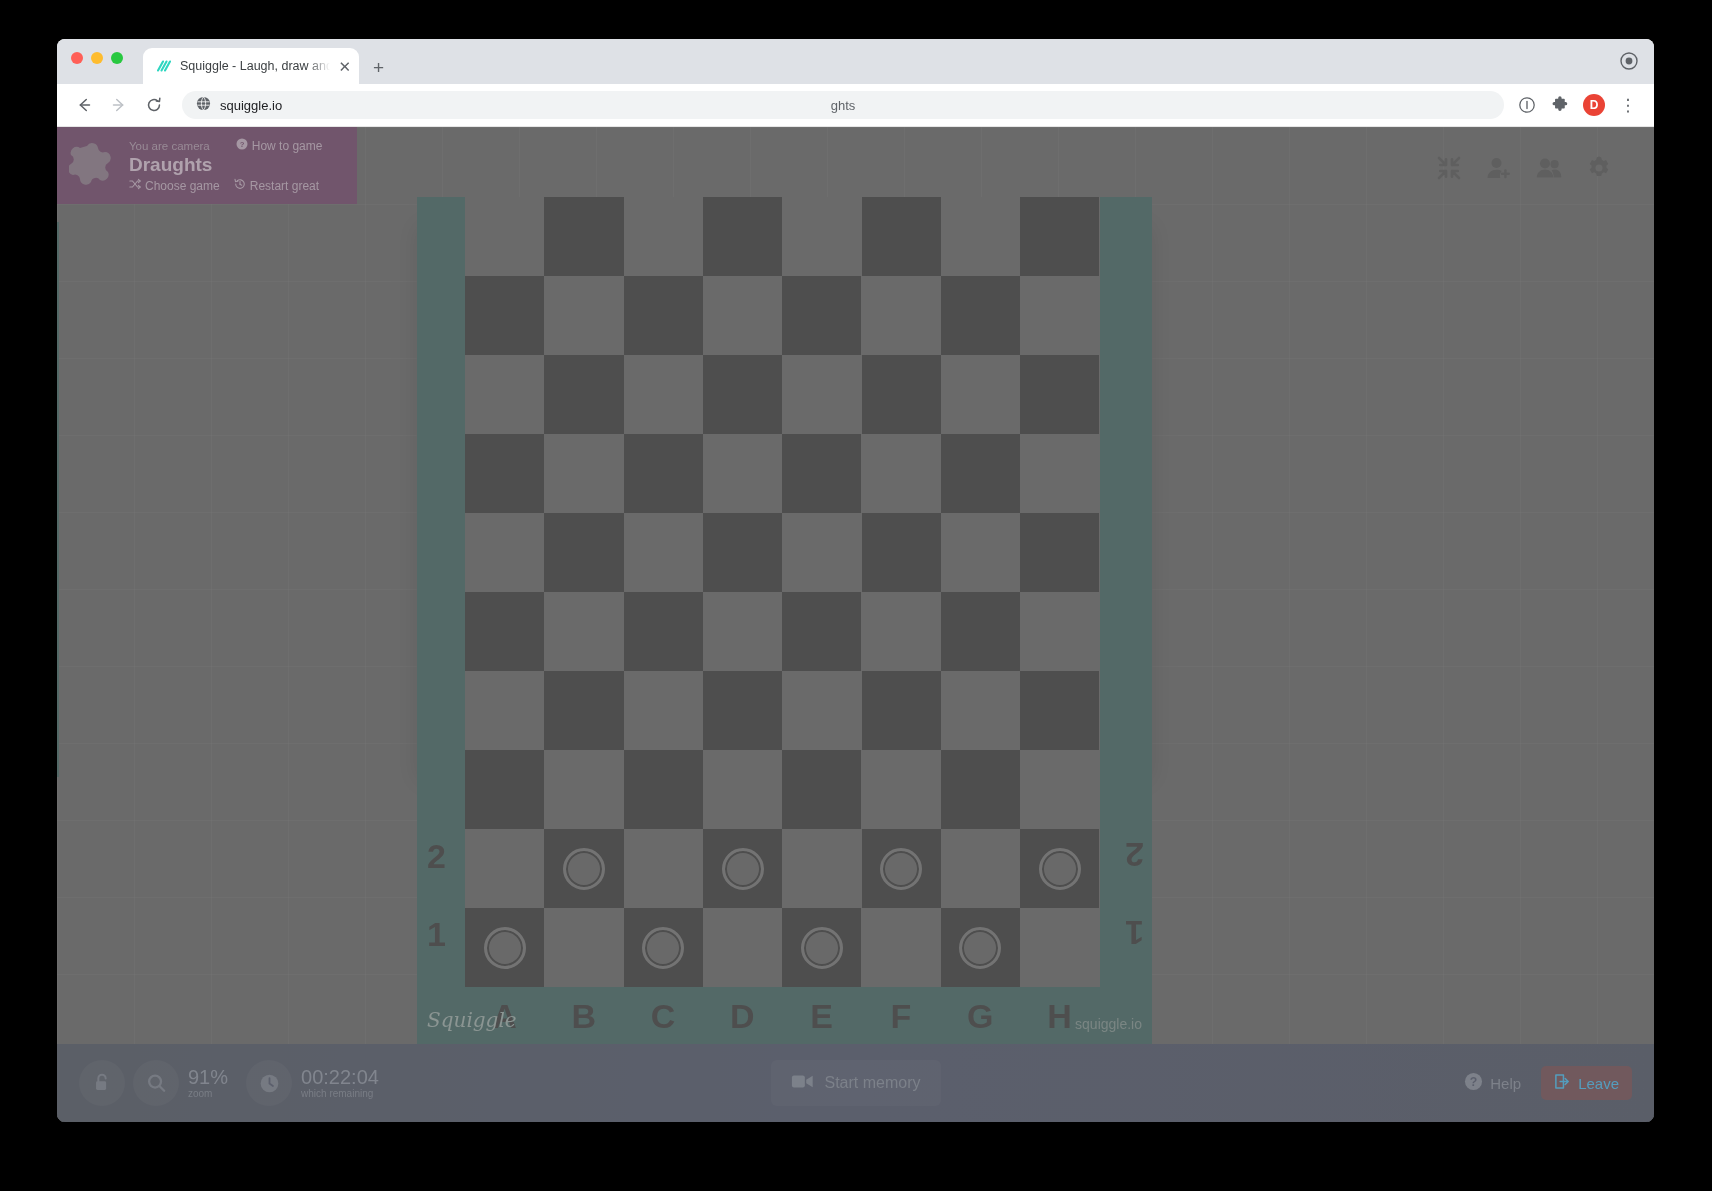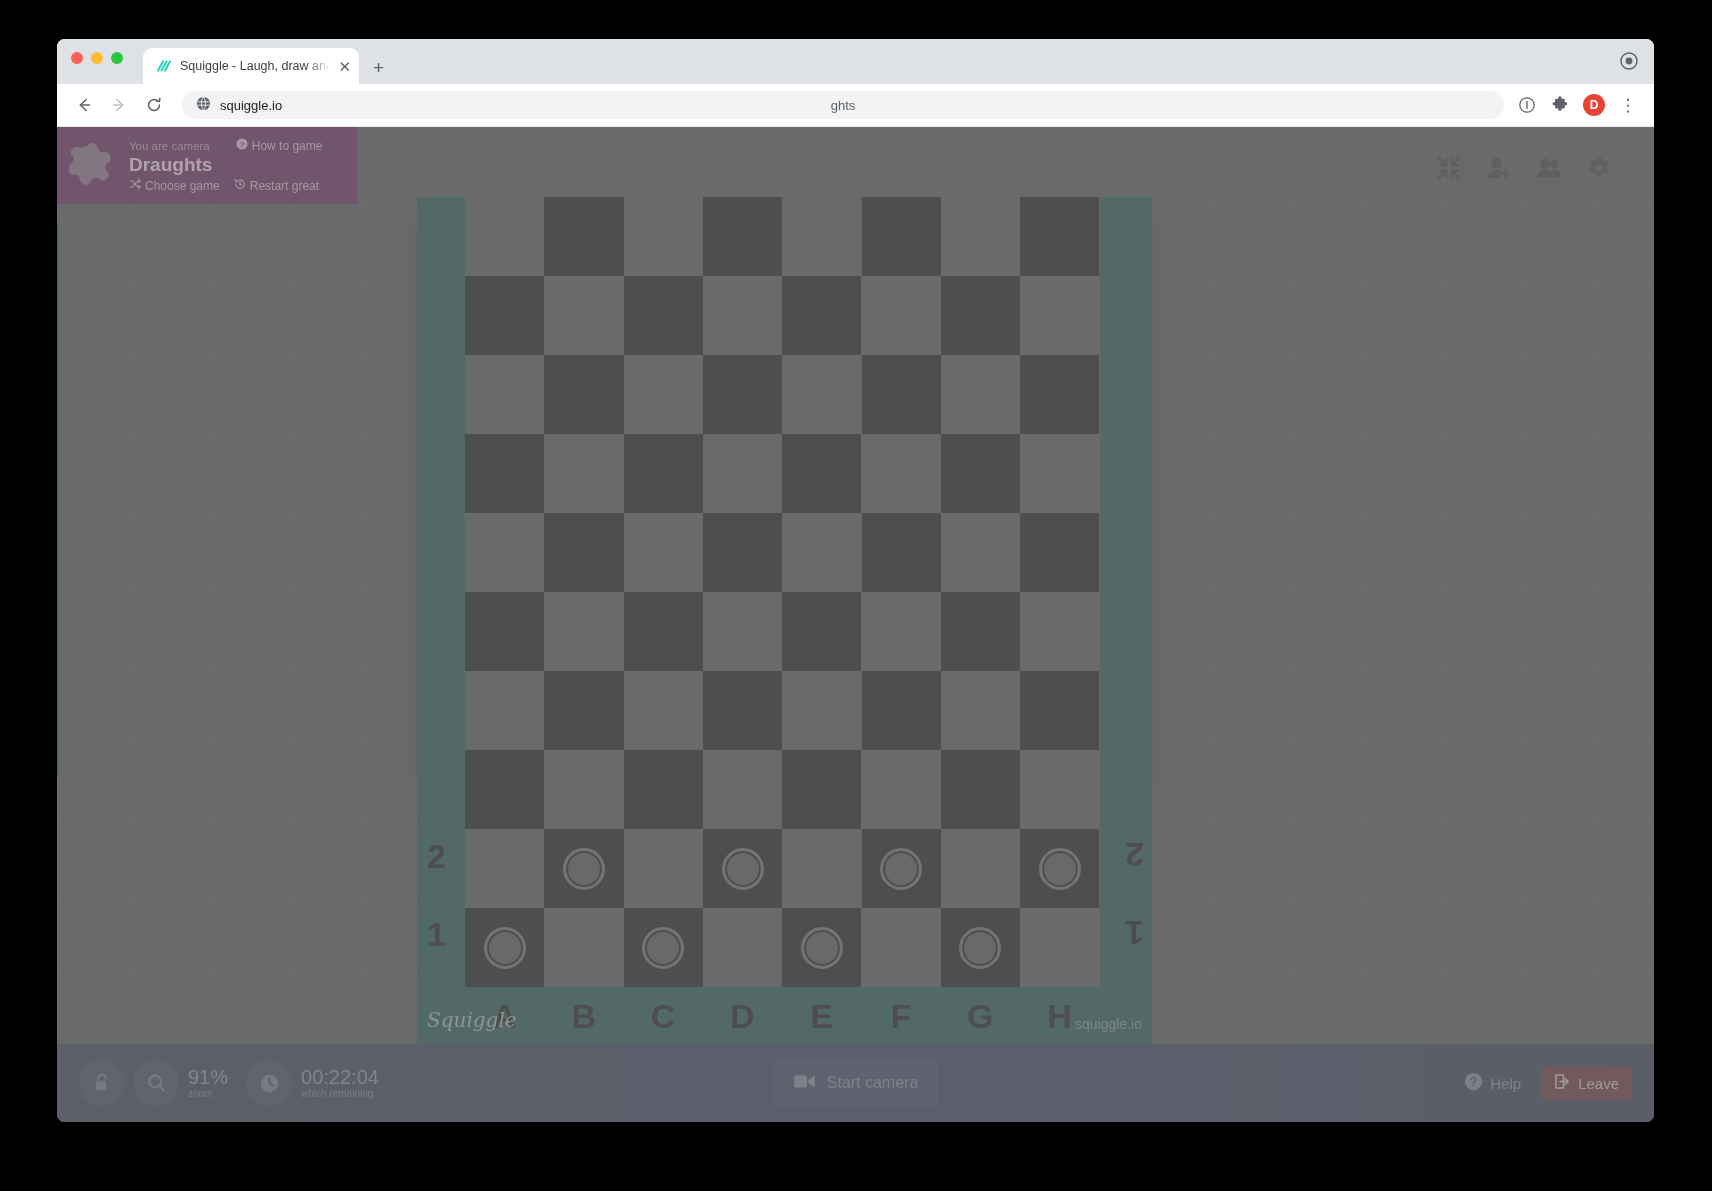--- a/index.html
+++ b/index.html
@@ -219,21 +219,21 @@
     position: absolute; left: 50%; transform: translateX(-50%);
     height: 46px; padding: 0 20px;
     background: rgba(255,255,255,.04);
     border-radius: 6px;
     display: flex; align-items: center; gap: 10px;
     color: #606b7d; font-size: 16px;
   }
   #bb-right { margin-left: auto; display: flex; align-items: center; gap: 20px; }
   #help-btn { display: flex; align-items: center; gap: 7px; color: #636c7e; font-size: 15px; }
   #leave-btn {
-    background: #4a1820; color: #a3a3a3;
+    background: #4a1820; color: #0ea5e9;
     padding: 7px 13px; border-radius: 5px;
     display: flex; align-items: center; gap: 7px;
     font-size: 15px;
   }
 
   
   #modal-overlay {
     position: absolute; inset: 0;
     background: rgba(150,150,150,.52);
     z-index: 10;
@@ -650,21 +650,21 @@
         <div class="bb-stat-lab">which remaining</div>
       </div>
 
       <div id="start-camera">
         <span>
           <svg viewBox="0 0 26 20" width="24" height="19" fill="currentColor">
             <rect x="1" y="3.5" width="14" height="13" rx="2.2"></rect>
             <path d="M16.5 8 L23.5 3.8 V16.2 L16.5 12 z"></path>
           </svg>
         </span>
-        <span>Start camera</span>
+        <span>Start memory</span>
       </div>
 
       <div id="bb-right">
         <div id="help-btn">
           <span>
             <svg viewBox="0 0 20 20" width="19" height="19">
               <circle cx="10" cy="10" r="9" fill="currentColor"></circle>
               <text x="10" y="14.5" font-size="13" font-family="Liberation Sans, sans-serif" text-anchor="middle" fill="#1d2440" font-weight="bold">?</text>
             </svg>
           </span>

